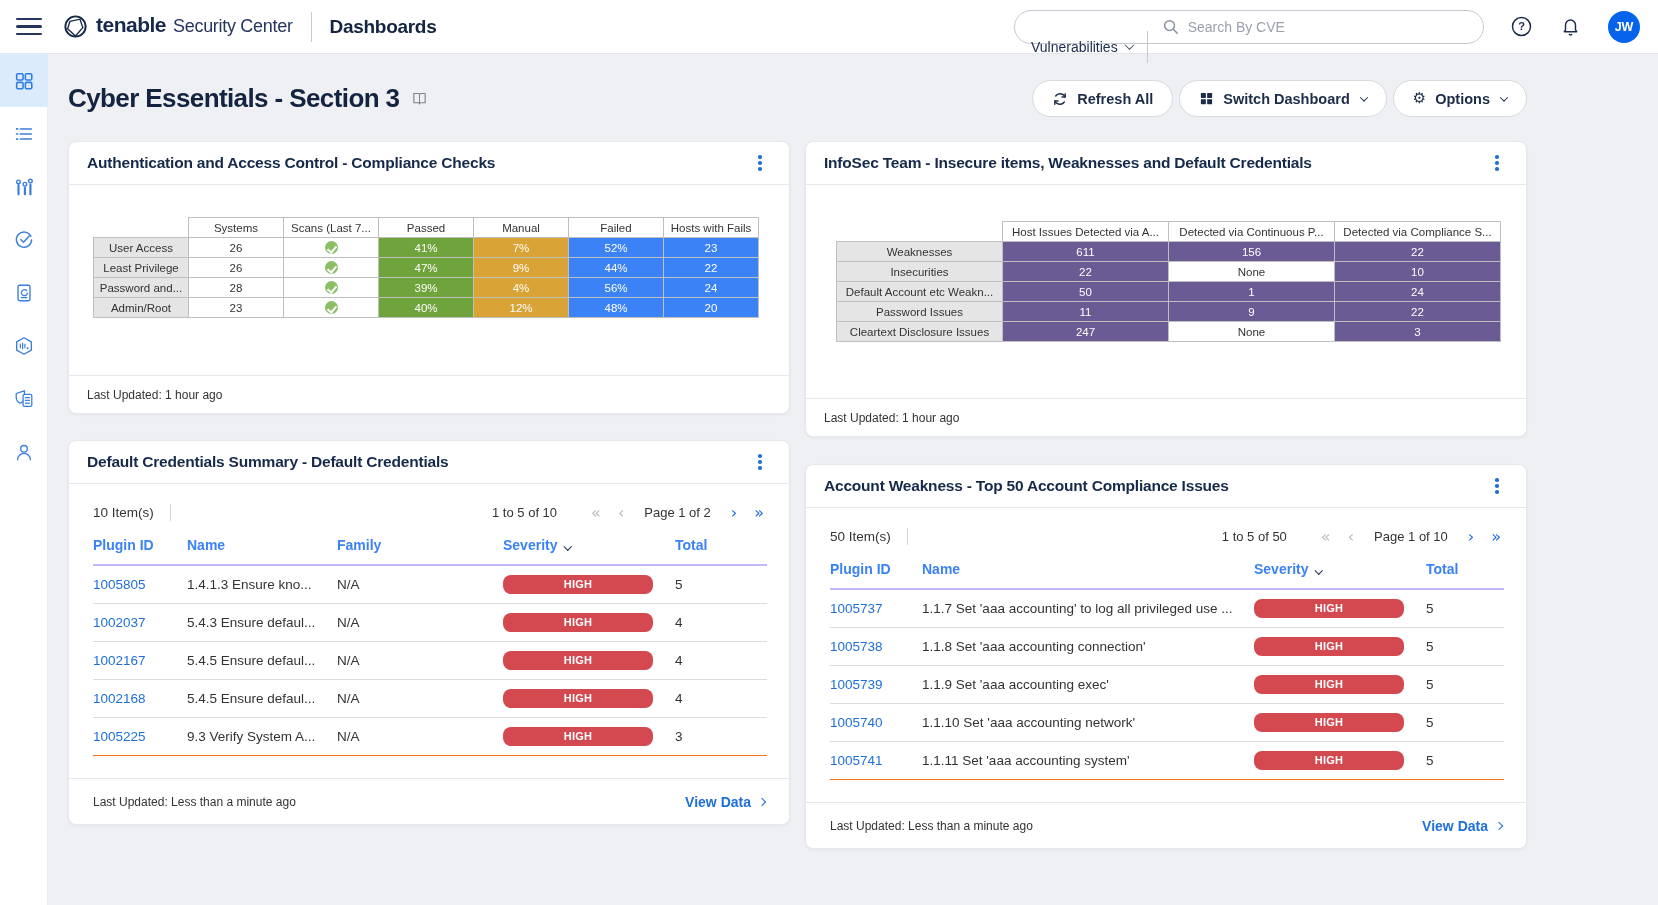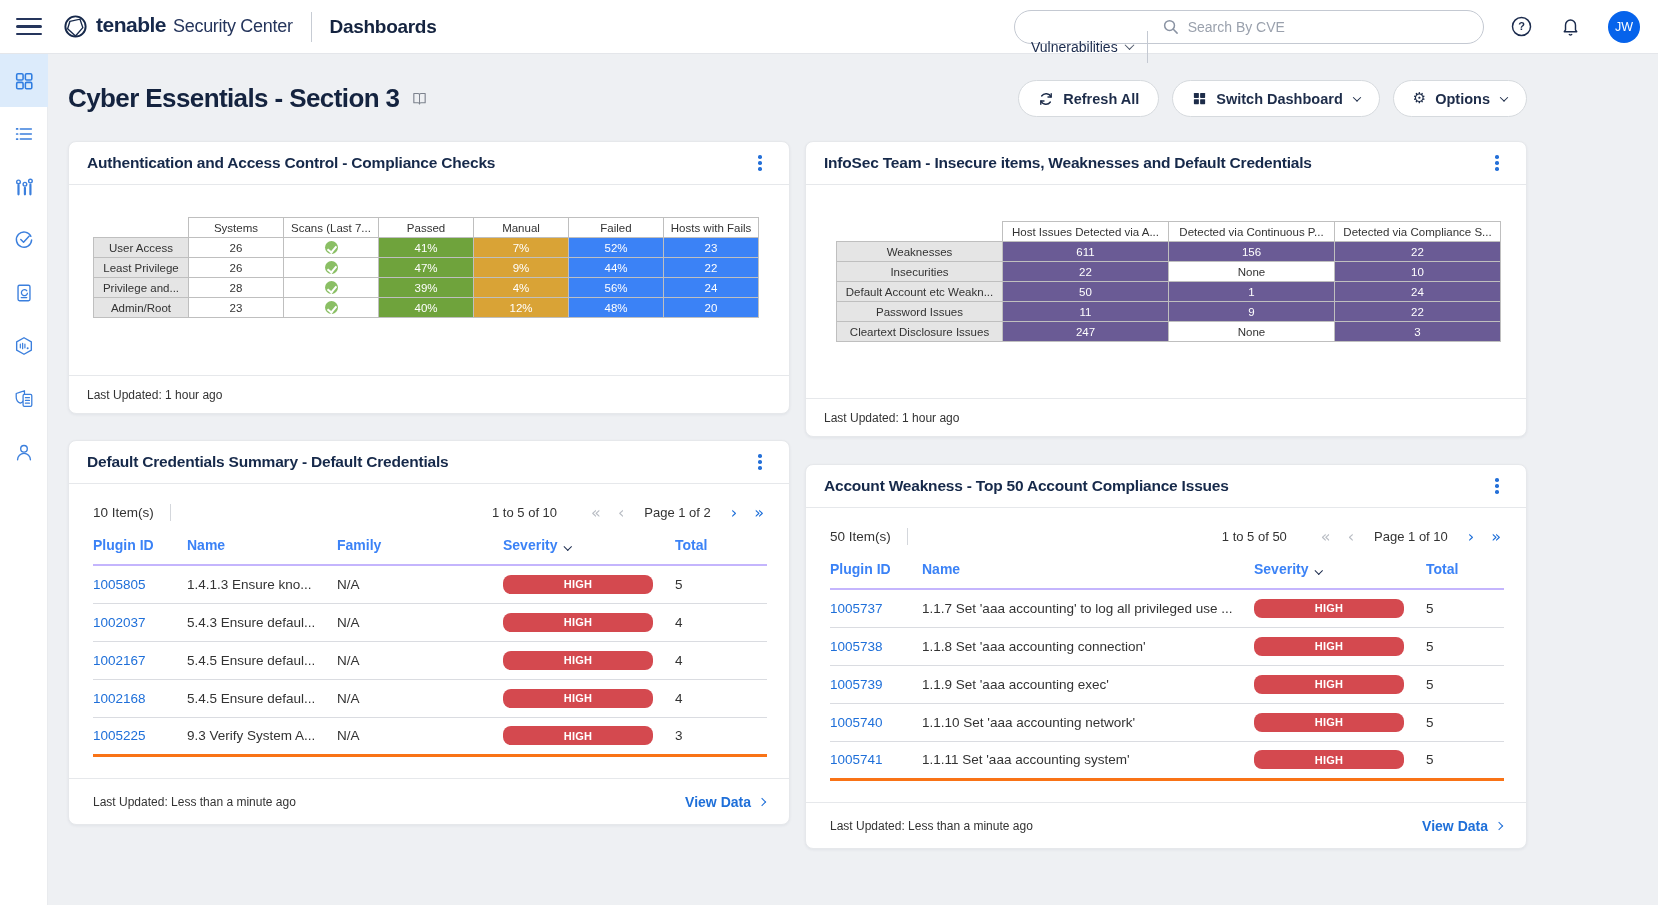--- a/index.html
+++ b/index.html
@@ -24,34 +24,34 @@
   .search-scope { display:flex; align-items:center; gap:8px; padding:0 14px 0 16px; height:100%;
                   border-right:1px solid #c4c9d2; font-size:14px; color:#1b2b4d; cursor:pointer; white-space:nowrap;margin-top:40px; }
   .chev { width:7px; height:7px; border-right:1.8px solid currentColor; border-bottom:1.8px solid currentColor;
           display:inline-block; transform:rotate(45deg) translate(-1px,-1px); }
   .search-input-wrap { display:flex; align-items:center; flex:1; gap:9px; padding:0 14px; }
   .search-input-wrap input { flex:1; border:none; outline:none; font-size:14px; color:#333;
                              font-family:"Liberation Sans", sans-serif; background:transparent; }
   .search-input-wrap input::placeholder { color:#9aa1ad; }
   .icon-btn { background:none; border:none; cursor:pointer; display:flex; align-items:center; }
   .avatar { width:32px; height:32px; border-radius:50%; background:#0663eb; color:#fff;
-            font-size:12.5px; font-weight:400; display:flex; align-items:center; justify-content:center; cursor:pointer; }
+            font-size:12.5px; font-weight:700; display:flex; align-items:center; justify-content:center; cursor:pointer; }
 
   
   .sidebar { position:fixed; top:54px; left:0; bottom:0; width:48px; background:#fff;
              border-right:1px solid #e9ebee; z-index:10; display:flex; flex-direction:column; }
   .side-item { width:48px; height:53px; display:flex; align-items:center; justify-content:center; cursor:pointer; }
   .side-item.active { background:#dcebfb; }
 
   
   .main { margin-left:48px; padding:26px 0 0 30px; width:1489px; }
   .page-head { display:flex; align-items:center; justify-content:space-between; width:1459px; margin-bottom:24px; }
   .page-title-wrap { display:flex; align-items:center; gap:12px; }
   .page-title { font-size:26px; font-weight:800; color:#14233f; letter-spacing:-0.6px; }
-  .actions { display:flex; gap:13px; }
+  .actions { display:flex; gap:6px; }
   .pill-btn { display:flex; align-items:center; gap:9px; height:37px; padding:0 19px; background:#fff;
               border:1px solid #d6dade; border-radius:19px; font-size:14.5px; font-weight:700; color:#1d2c49;
               cursor:pointer; font-family:"Liberation Sans", sans-serif; }
   .pill-btn .chev { width:6px; height:6px; margin-left:2px; }
   .gear-glyph { font-family:"DejaVu Sans", sans-serif; font-size:15px; line-height:1; }
 
   .grid { display:flex; gap:15px; width:1459px; align-items:flex-start; }
   .col { display:flex; flex-direction:column; width:722px; }
 
   .card { background:#fff; border:1px solid #e6e8eb; border-radius:8px; box-shadow:0 1px 3px rgba(20,35,63,.06);
@@ -107,21 +107,21 @@
   .pg-arrow.disabled { color:#b9bdc4; cursor:default; }
   .pg-arrow.enabled { color:#1e6fd9; }
   .page-label { margin:0 4px; color:#333; }
 
   table.list { table-layout:fixed; border-collapse:collapse; margin:16px 24px 0; width:674px; flex:none; }
   .list thead th { text-align:left; font-size:14px; font-weight:700; color:#3b82f6;
                    padding:0 0 11px; border-bottom:2px solid #c4b5fd; }
   .list thead th .sort { display:inline-block; margin-left:8px; }
   .list thead th .sort .chev { width:5.5px; height:5.5px; border-width:1.6px; color:#1b2b4d; }
   .list tbody td { height:38px; border-bottom:1px solid #dadce1; font-size:13.5px; color:#333; padding-right:8px; }
-  .list tbody tr:last-child td { border-bottom:3px solid #f97316;margin-top:40px; }
+  .list tbody tr:last-child td { border-bottom:1px solid #f97316;margin-top:40px; }
   a.plugin-link { color:#1e6fd9; text-decoration:none; cursor:pointer; }
   .badge-high { width:150px; height:19px; border-radius:8px; background:#d4494f; color:#fff;
                 font-size:11px; font-weight:700; display:flex; align-items:center; justify-content:center;
                 letter-spacing:.3px; }
 </style>
 </head>
 <body>
 
 <header class="topbar">
   <div class="hamburger">
@@ -301,21 +301,21 @@
                 <tr>
                   <th class="mlabel">Least Privilege</th>
                   <td class="m-plain">26</td>
                   <td class="m-plain"><span class="checkmark"></span></td>
                   <td class="m-green">47%</td>
                   <td class="m-orange">9%</td>
                   <td class="m-red">44%</td>
                   <td class="m-red">22</td>
                 </tr>
                 <tr>
-                  <th class="mlabel">Privilege and...</th>
+                  <th class="mlabel">Password and...</th>
                   <td class="m-plain">28</td>
                   <td class="m-plain"><span class="checkmark"></span></td>
                   <td class="m-green">39%</td>
                   <td class="m-orange">4%</td>
                   <td class="m-red">56%</td>
                   <td class="m-red">24</td>
                 </tr>
                 <tr>
                   <th class="mlabel">Admin/Root</th>
                   <td class="m-plain">23</td>

